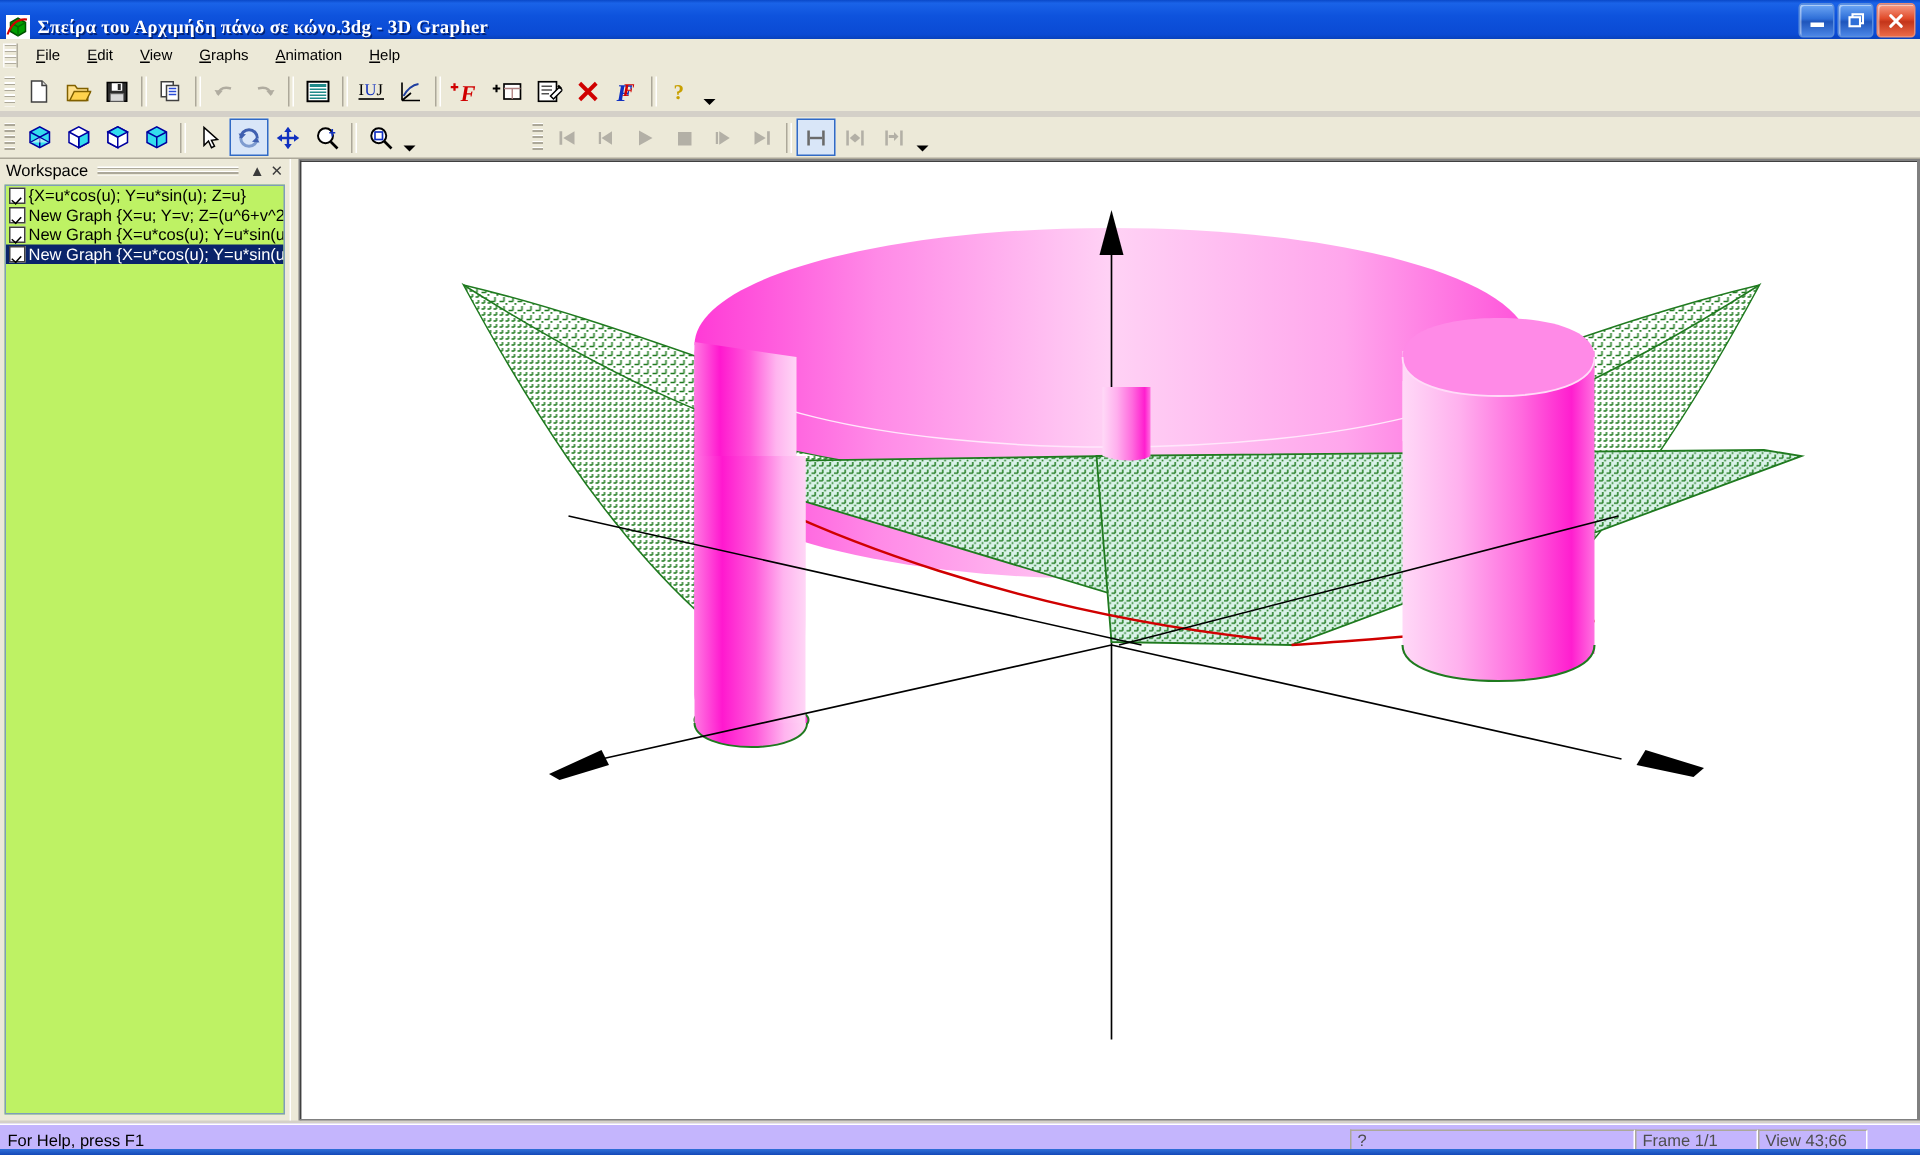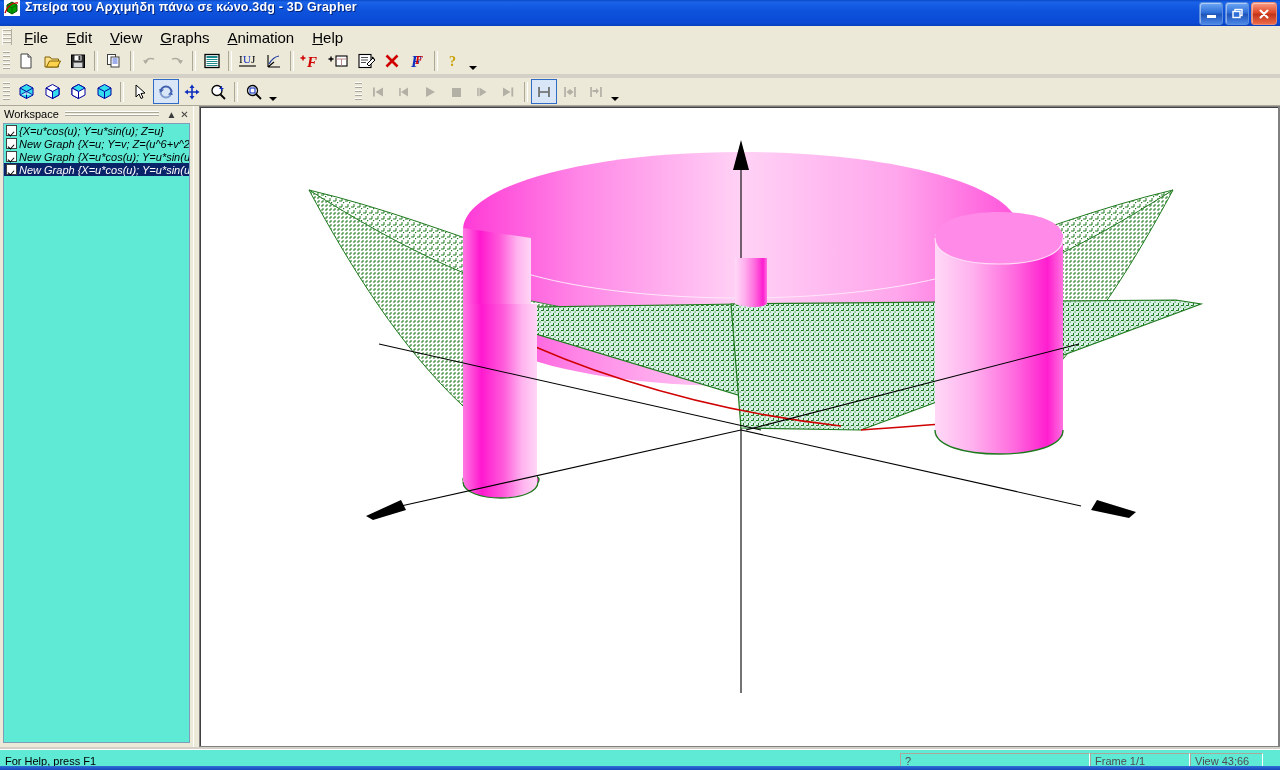--- a/index.html
+++ b/index.html
@@ -8,22 +8,23 @@
     font-family:"Liberation Sans",sans-serif;
     font-size:11px;
     background:#d4d0c8;
   }
   #app{position:relative;width:1280px;height:770px;}
 
   
   .titlebar{
     position:absolute;left:0;top:0;width:1280px;height:26px;
     background:linear-gradient(to bottom,#0a48c8 0%,#1a63e8 8%,#0e53dd 40%,#0a4ad4 88%,#0841bc 100%);
-    display:flex;align-items:flex-start;
+    display:flex;align-items:flex-end;
     border-bottom:1px solid #003bb0;
+    font-family:Liberation Serif, serif;
   }
   .titlebar .appicon{
     width:16px;height:16px;margin-left:4px;margin-right:5px;position:relative;flex:0 0 auto;
   }
   .titlebar .title{
     color:#ffffff;font-weight:bold;font-size:12.5px;
     text-shadow:1px 1px 0 #00237a;
     white-space:nowrap;letter-spacing:.2px;
   }
   .winbtns{position:absolute;right:3px;top:2px;display:flex;gap:2px;}
@@ -42,21 +43,21 @@
 
   
   .menubar{
     position:absolute;left:0;top:26px;width:1280px;height:22px;
     background:#ece9d8;display:flex;align-items:center;
     border-bottom:1px solid #dcd8c8;
   }
   .gripper{width:8px;height:16px;margin:0 3px 0 2px;
     background:repeating-linear-gradient(to bottom,#fff 0 1px,#aca899 1px 2px,transparent 2px 4px);
     border-left:1px solid #fff;border-right:1px solid #aca899;opacity:.9;}
-  .menuitem{padding:3px 9px;color:#000;font-size:15px;cursor:default;}
+  .menuitem{padding:3px 9px;color:#000;font-size:10px;cursor:default;}
   .menuitem u{text-decoration:underline;}
 
   
   .toolbar{
     position:absolute;left:0;width:1280px;height:26px;
     background:#ece9d8;display:flex;align-items:center;
   }
   #toolbar1{top:48px;}
   #toolbar2{top:78px;border-bottom:1px solid #aca899;height:27px;}
   .tb-grip{width:7px;height:20px;margin:0 3px;
@@ -79,21 +80,21 @@
     height:16px;display:flex;align-items:center;padding:0 2px 0 4px;
     font-size:11px;color:#000;
   }
   .ws-caption .ws-title{white-space:nowrap;}
   .ws-rail{flex:1;height:6px;margin:0 6px;
     background:repeating-linear-gradient(to bottom,#fff 0 1px,#aca899 1px 2px,transparent 2px 3px);}
   .ws-btn{width:13px;height:13px;display:flex;align-items:center;justify-content:center;
     font-size:10px;color:#3b3b3b;cursor:default;}
   .tree{
     position:absolute;left:3px;top:17px;width:185px;height:618px;
-    background:#5eead4;border:1px solid #7f9db9;overflow:hidden;font-style:italic;
+    background:#bef264;border:1px solid #7f9db9;overflow:hidden;
   }
   .tree-row{
     height:13px;display:flex;align-items:center;padding-left:2px;
     white-space:nowrap;font-size:11px;color:#000;cursor:default;
   }
   .tree-row.selected{background:#0a246a;color:#fff;}
   .cbox{
     width:11px;height:11px;flex:0 0 auto;margin-right:2px;
     background:#fff;border:1px solid #404040;position:relative;box-sizing:border-box;
   }
@@ -113,33 +114,33 @@
   }
   .plot{
     position:absolute;left:1px;top:1px;width:1078px;height:639px;background:#ffffff;
     border-top:1px solid #404040;border-left:1px solid #404040;
     box-sizing:border-box;overflow:hidden;
   }
   .plot svg{display:block;}
 
   
   .statusbar{
-    position:absolute;left:0;top:749px;width:1280px;height:21px;background:#5eead4;
+    position:absolute;left:0;top:749px;width:1280px;height:21px;background:#c4b5fd;
     display:flex;align-items:center;font-size:11px;color:#000;
     border-top:1px solid #fff;
   }
   .sb-pane{
     height:16px;display:flex;align-items:center;padding:0 4px;box-sizing:border-box;
     border-left:1px solid #aca899;border-top:1px solid #aca899;
     border-right:1px solid #fff;border-bottom:1px solid #fff;
     color:#4e4e4e;
   }
   .sb-main{flex:0 0 auto;width:900px;border:none;color:#000;padding-left:5px;}
   .sb-q{width:190px;}
-  .sb-frame{width:100px;}
+  .sb-frame{width:82px;}
   .sb-view{width:73px;}
   .sb-bottomline{position:absolute;left:0;top:766px;width:1280px;height:4px;
     background:linear-gradient(to bottom,#2f6fd8,#1448b8);}
 </style>
 </head>
 <body>
 
 <div id="app">
 
   <div class="titlebar">

